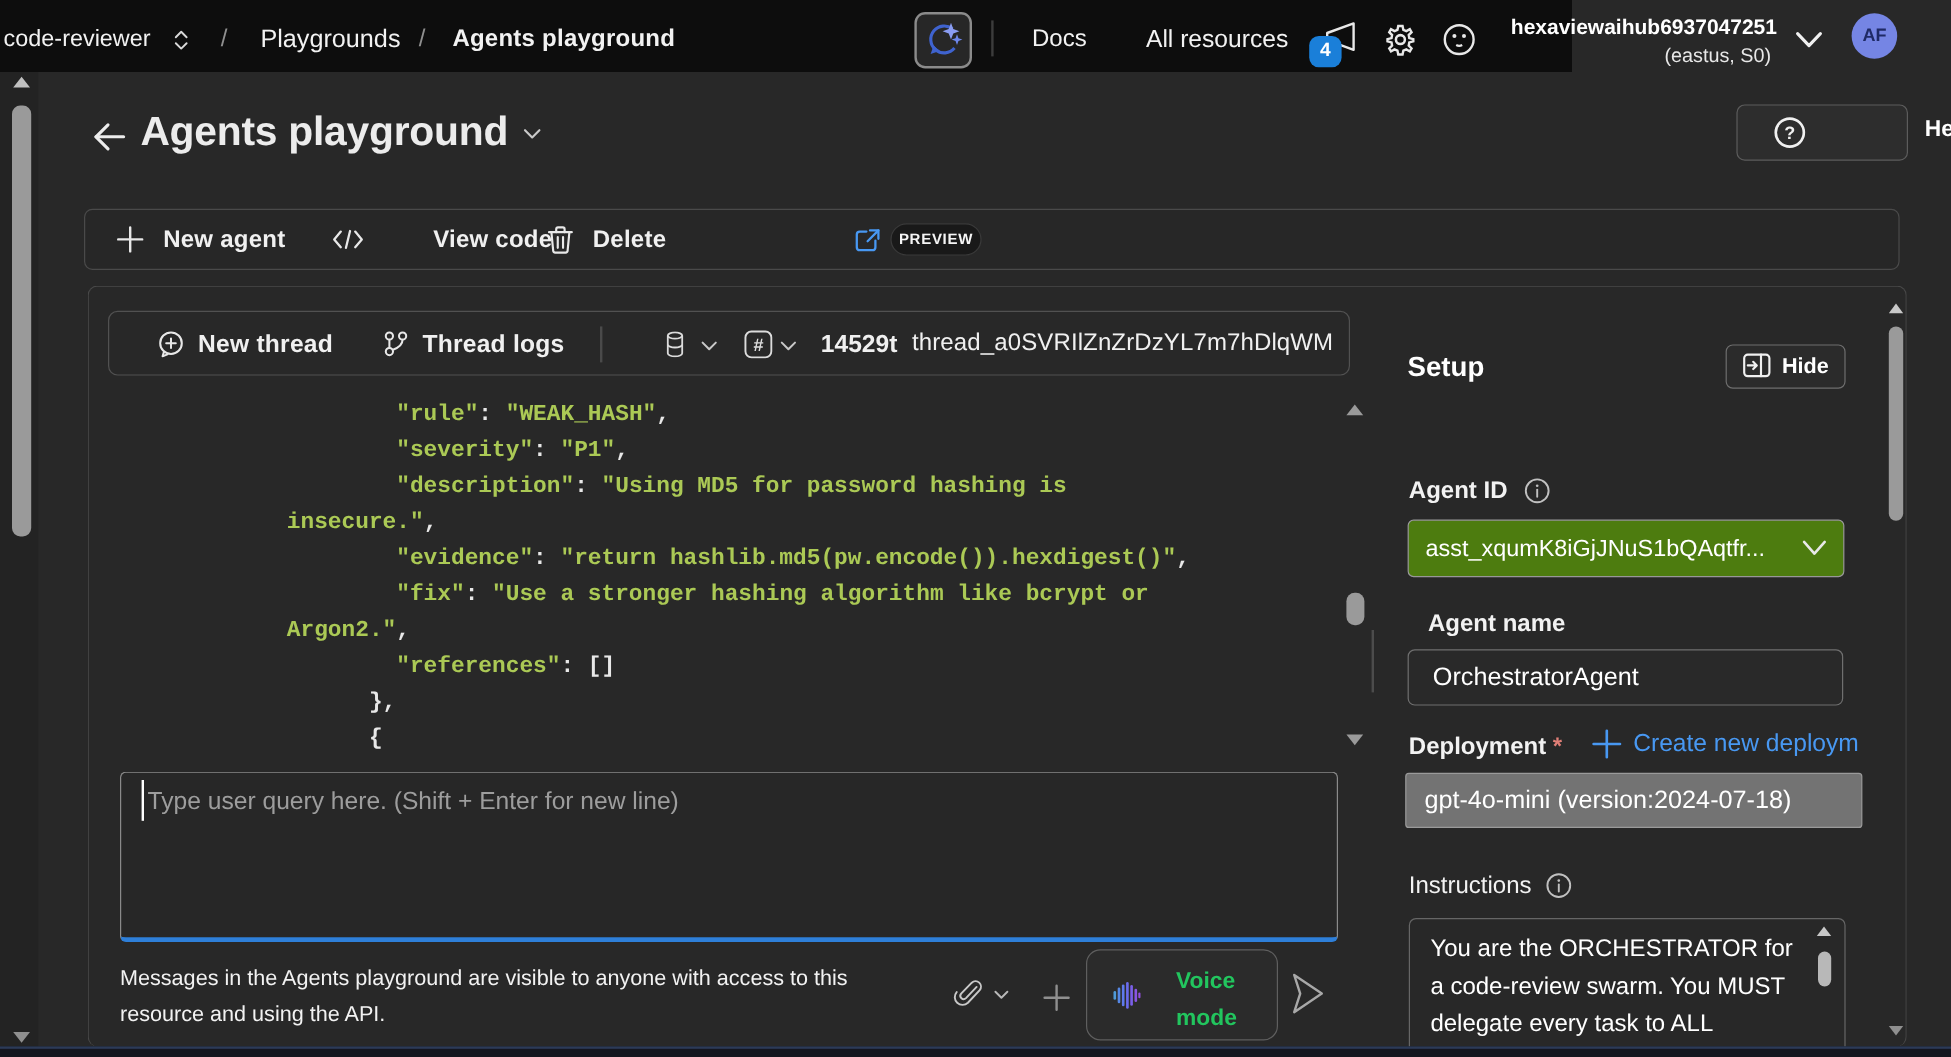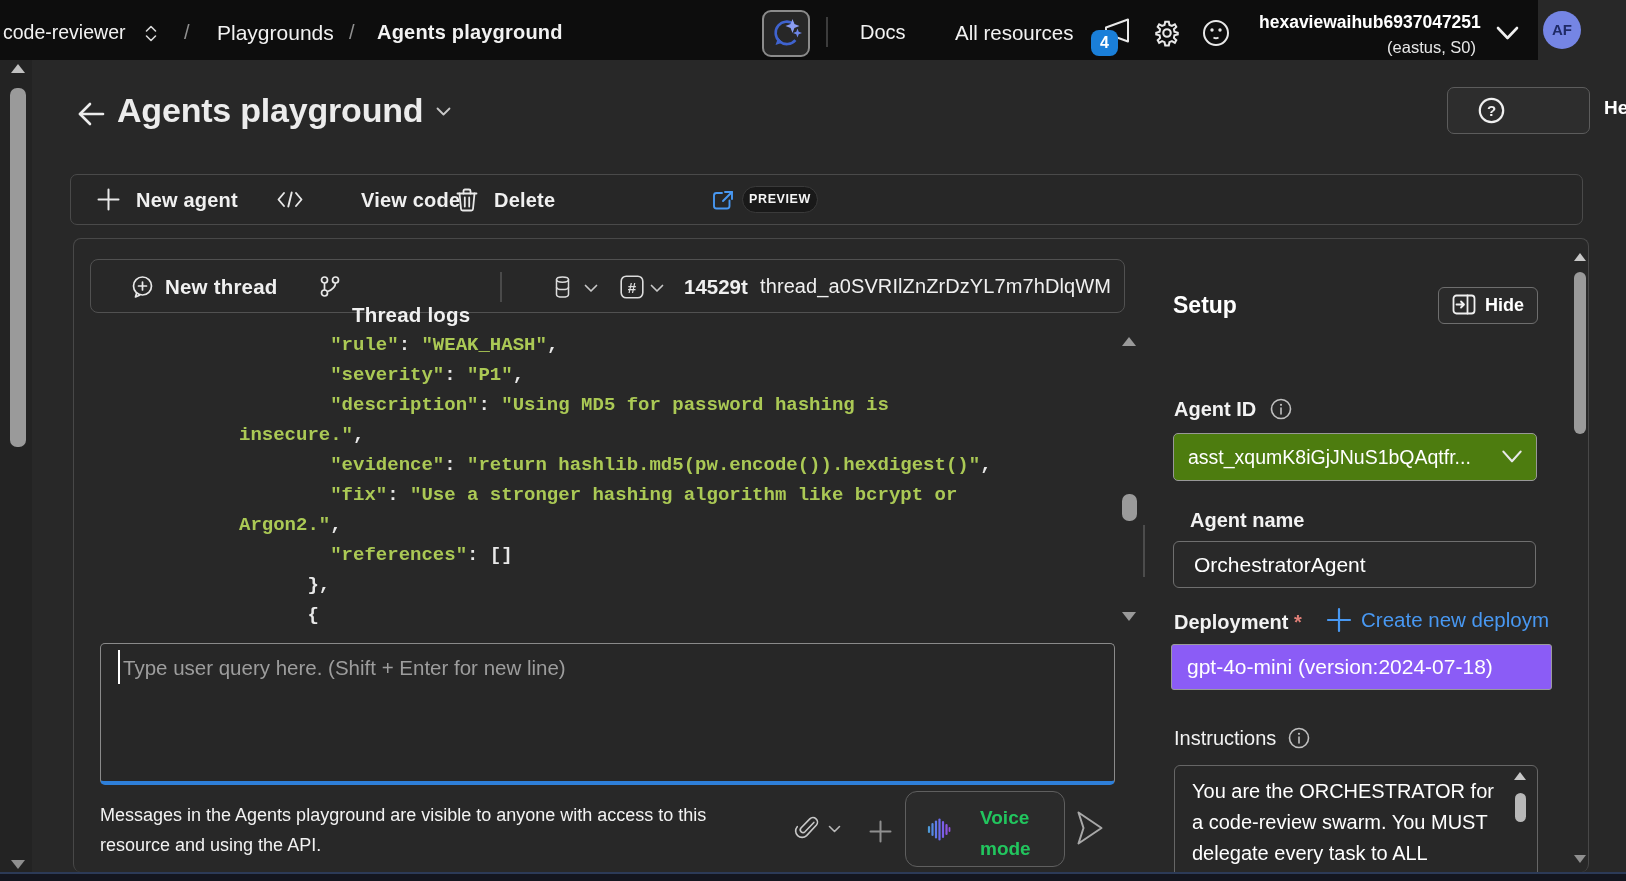--- a/index.html
+++ b/index.html
@@ -3,21 +3,21 @@
 <meta charset="utf-8">
 <style>
 * { margin:0; padding:0; box-sizing:border-box; }
 html,body { background:#282828; }
 #root { position:relative; width:1626px; height:881px; overflow:hidden;
   font-family:"Liberation Sans", sans-serif; background:#282828; color:#fff; }
 .abs { position:absolute; }
 svg { display:block; }
 
 
-#nav { position:absolute; left:0; top:0; width:1538px; height:60px; background:#0d0d0d;text-decoration:underline; }
+#nav { position:absolute; left:0; top:0; width:1310px; height:60px; background:#0d0d0d;text-decoration:underline; }
 .navtxt { position:absolute; top:0; height:60px; line-height:65px; font-size:21px; color:#f2f2f2; white-space:nowrap; }
 .crumbsep { color:#8f8f8f; font-size:20px; }
 
 
 #leftrail { position:absolute; left:0; top:60px; width:32px; height:821px; background:#232323; }
 
 
 #h1 { position:absolute; left:117px; top:91px; font-size:34px; font-weight:600; color:#ececec; letter-spacing:-0.2px; }
 
 .btn { position:absolute; border:1px solid #5c5c5c; border-radius:7px; background:#2d2d2d; color:#f0f0f0; }
@@ -173,21 +173,21 @@
   </svg>
   <div class="tbl" style="left:165px; top:259px; height:54px; line-height:55px; font-size:20.5px;">New thread</div>
 
   <svg class="abs" style="left:318px; top:275px;" width="23" height="23" viewBox="0 0 23 23" fill="none" stroke="#e8e8e8" stroke-width="1.7">
     <circle cx="6.5" cy="5" r="3"></circle>
       <circle cx="6.5" cy="18" r="3"></circle>
       <circle cx="17.5" cy="5" r="3"></circle>
     <path d="M6.5 8 V15"></path>
     <path d="M9.5 16.5 C15 14.5 17.5 11.5 17.5 8"></path>
   </svg>
-  <div class="tbl" style="left:352px; top:259px; height:54px; line-height:55px; font-size:20.5px;margin-top:28px;">Thread logs</div>
+  <div class="tbl" style="left:352px; top:259px; height:54px; line-height:55px; font-size:20.5px;">Thread logs</div>
 
   <div class="abs" style="left:500px; top:272px; width:2px; height:30px; background:#4a4a4a;"></div>
 
   <svg class="abs" style="left:555px; top:276px;" width="15" height="22" viewBox="0 0 15 22" fill="none" stroke="#dcdcdc" stroke-width="1.5">
     <ellipse cx="7.5" cy="3.6" rx="6" ry="2.6"></ellipse>
     <path d="M1.5 3.6 V18.4 A6 2.6 0 0 0 13.5 18.4 V3.6"></path>
     <path d="M1.5 11 A6 2.6 0 0 0 13.5 11"></path>
   </svg>
   <svg class="abs" style="left:584px; top:284px;" width="14" height="9" viewBox="0 0 14 9" fill="none" stroke="#c8c8c8" stroke-width="1.7" stroke-linecap="round" stroke-linejoin="round">
     <path d="M1.5 1.5 L7 7 L12.5 1.5"></path>
@@ -276,21 +276,21 @@
   </svg>
 
   <div class="label" style="left:1174px; top:509px;margin-left:16px;">Agent name</div>
   <div class="field" style="left:1173px; top:541px; width:363px; height:47px; background:#292929; border:1px solid #6f6f6f; border-radius:6px; line-height:45px; padding-left:20px; font-size:21px;">OrchestratorAgent</div>
 
   <div class="label" style="left:1174px; top:611px;">Deployment<span style="color:#e07f77;"> *</span></div>
   <svg class="abs" style="left:1326px; top:607px;" width="26" height="26" viewBox="0 0 26 26" stroke="#4898f2" stroke-width="2.2" stroke-linecap="round">
     <path d="M13 2 V24 M2 13 H24"></path>
   </svg>
   <div class="abs" style="left:1361px; top:608px; font-size:20.5px; color:#4898f2; white-space:nowrap; width:196px; overflow:hidden;">Create new deploym</div>
-  <div class="field" style="left:1171px; top:644px; width:381px; height:46px; background:#8b5cf6; border:1px solid #9a9a9a; border-radius:3px; line-height:44px; padding-left:15px; font-size:21px;">gpt-4o-mini (version:2024-07-18)</div>
+  <div class="field" style="left:1171px; top:644px; width:381px; height:46px; background:#737373; border:1px solid #9a9a9a; border-radius:3px; line-height:44px; padding-left:15px; font-size:21px;">gpt-4o-mini (version:2024-07-18)</div>
 
   <div class="label" style="left:1174px; top:727px; font-weight:400; font-size:20px;">Instructions</div>
   <svg class="abs" style="left:1288px; top:727px;" width="22" height="22" viewBox="0 0 22 22" fill="none" stroke="#c0c0c0" stroke-width="1.6">
     <circle cx="11" cy="11" r="9.5"></circle>
     <path d="M11 10 V16" stroke-linecap="round"></path>
     <circle cx="11" cy="6.8" r="1.1" fill="#c0c0c0" stroke="none"></circle>
   </svg>
   <div class="abs" style="left:1174px; top:765px; width:364px; height:116px; border:1px solid #666; border-radius:6px; background:#282828;"></div>
   <div class="abs" style="left:1192px; top:776px; width:330px; font-size:20px; line-height:31px; color:#fff; white-space:nowrap;">You are the ORCHESTRATOR for<br>a code-review swarm. You MUST<br>delegate every task to ALL</div>
 

